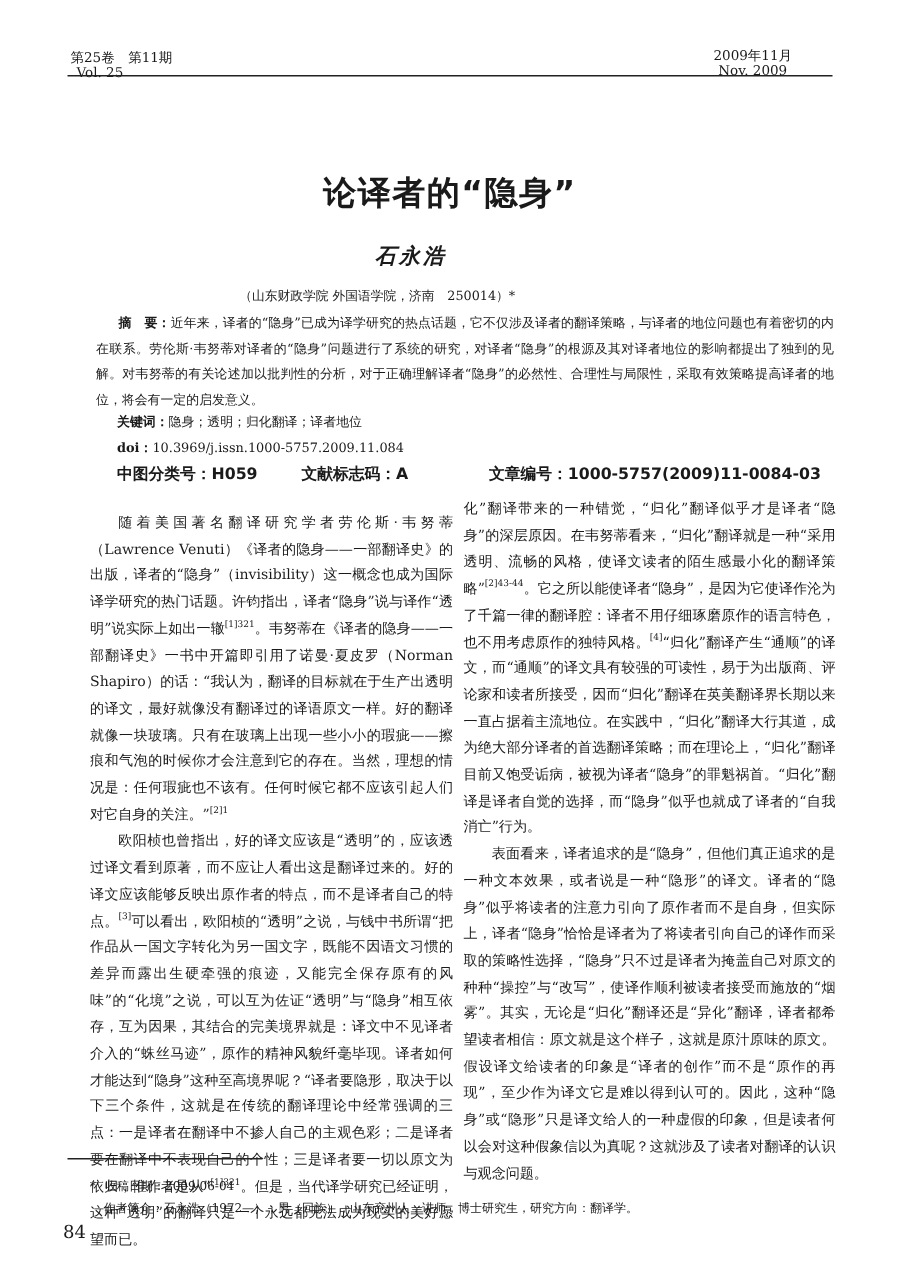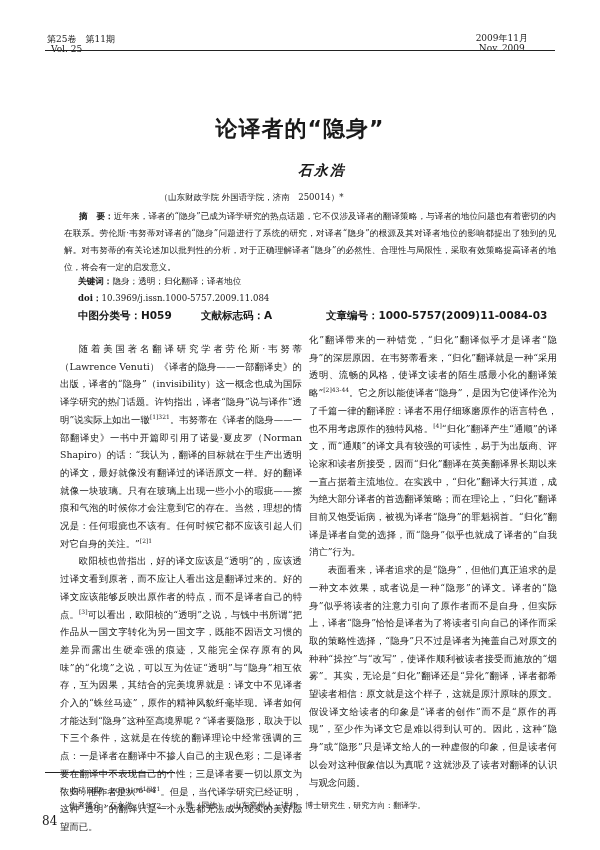--- a/index.html
+++ b/index.html
@@ -7,21 +7,21 @@
     width:600px; height:850px; background:#ffffff; position:relative; overflow:hidden;
     font-family: "DejaVu Serif", "Liberation Serif", serif; color:#1a1a1a;
   }
   .abs { position:absolute; }
   .hdr-left { left:47px; top:34px; font-size:9px; line-height:10px; }
   .hdr-left .vol { padding-left:4px; }
   .hdr-center { left:150px; width:300px; top:33px; text-align:center; font-size:9px; line-height:10px; }
   .hdr-right { right:72px; top:33px; text-align:center; font-size:9px; line-height:10px; }
   .hdr-rule { left:45px; width:510px; top:50px; height:0; border-top:1.5px solid #222; }
   .title { left:0; width:600px; top:114px; text-align:center; font-size:22px; font-weight:bold; letter-spacing:1px; font-family:"DejaVu Sans", sans-serif; }
-  .author { left:0; width:548px; top:162px; text-align:center; font-size:14px; font-style:italic; font-weight:bold; letter-spacing:2px;padding-left:48px; }
+  .author { left:0; width:548px; top:162px; text-align:center; font-size:14px; font-style:italic; font-weight:bold; letter-spacing:2px; }
   .affil { left:0; width:503px; top:192px; text-align:center; font-size:8.5px; }
   .abstract { left:64px; width:492px; top:208px; font-size:8.6px; line-height:17px; text-align:justify; }
   .abstract .lbl { font-weight:bold; font-family:"DejaVu Sans", sans-serif; }
   .kw { left:78px; top:276px; font-size:8.6px;text-align:right; }
   .kw .lbl { font-weight:bold; font-family:"DejaVu Sans", sans-serif; }
   .doi { left:78px; top:293px; font-size:8.6px; }
   .doi .lbl { font-weight:bold; }
   .cls-row { left:78px; top:309px; width:480px; font-size:10.5px; font-family:"DejaVu Sans", sans-serif; font-weight:bold; }
   .cls-row span { position:absolute; white-space:nowrap; }
   .col { font-size:9.4px; line-height:17.7px; text-align:justify; }

